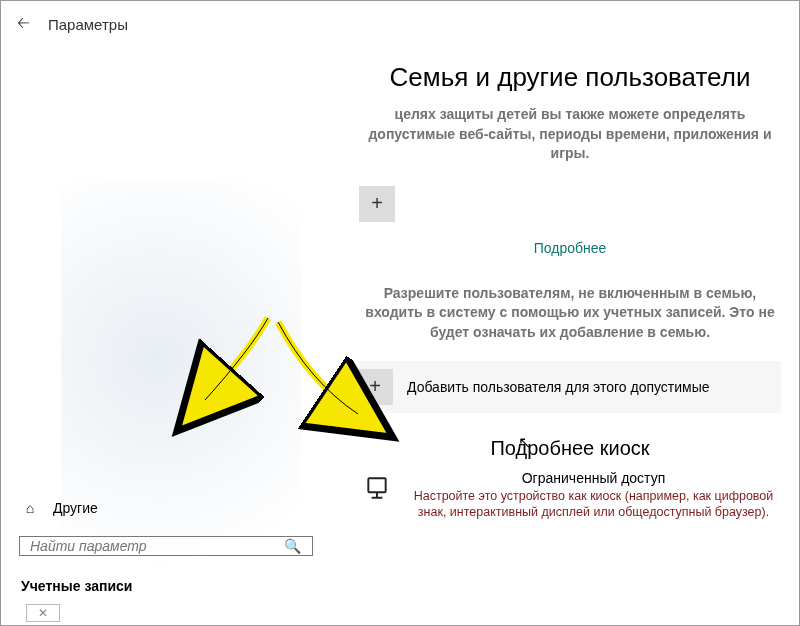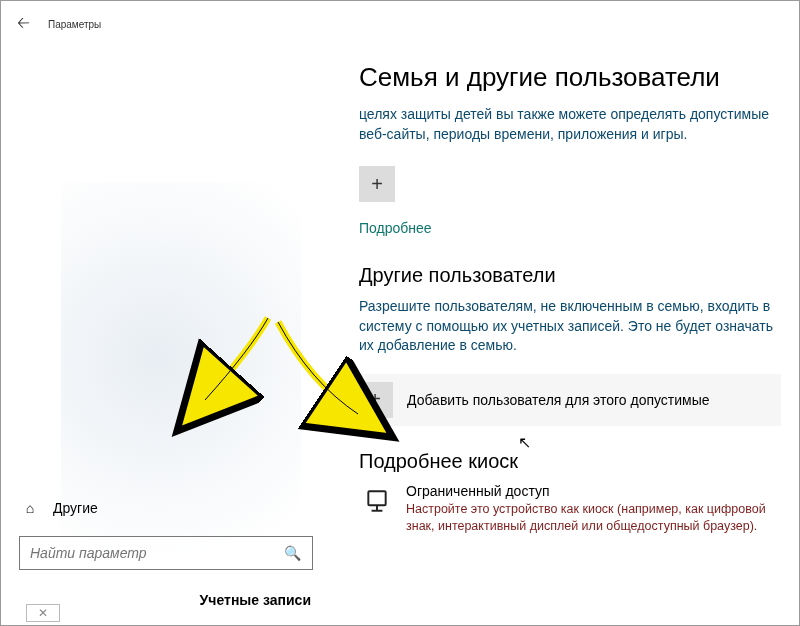--- a/index.html
+++ b/index.html
@@ -27,21 +27,21 @@
     align-items: center;
     padding: 10px 16px 4px 16px;
     gap: 18px;
   }
   .back-btn {
     font-size: 16px;
     color: #333;
     cursor: pointer;
   }
   .title {
-    font-size: 10px;
+    font-size: 15px;
     color: #333;
   }
   
   .body {
     display: flex;
     flex: 1;
     overflow: hidden;
   }
   .sidebar {
     width: 330px;
@@ -58,65 +58,66 @@
   }
   .home-row .icon { width: 18px; text-align: center; }
   .search-wrap {
     margin: 12px 18px 14px 18px;
   }
   .search {
     display: flex;
     align-items: center;
     border: 1px solid #777;
     background: rgba(255,255,255,0.5);
-    height: 34px;
+    height: 20px;
     padding: 0 10px;
   }
   .search input {
     flex: 1;
     border: none;
     outline: none;
     background: transparent;
     color: #555;
     font-size: 14px;
     font-style: italic;
   }
   .search .sicon { color: #333; font-size: 14px; }
   .section-label {
     font-weight: 600;
     padding: 8px 20px 12px 20px;
     font-size: 14px;
-    text-align: right;
   }
   .nav-item {
     display: flex;
     align-items: flex-start;
     gap: 14px;
     padding: 11px 18px 11px 20px;
     cursor: pointer;
     font-size: 14px;
     line-height: 1.3;
     position: relative;
   }
   
   .content {
     flex: 1;
     padding: 20px 18px 10px 28px;
     overflow-y: auto;
+    text-align: center;
   }
   .content h1 {
     font-weight: 400;
     font-size: 26px;
     margin-bottom: 12px;
   }
   .content p.desc {
     font-size: 14px;
-    color: #0c4a6e;
+    color: #737373;
     line-height: 1.4;
     margin-bottom: 18px;
+    font-weight: bold;
   }
   .add-row {
     display: flex;
     align-items: center;
     gap: 14px;
     cursor: pointer;
     padding: 4px 0;
     margin-bottom: 14px;
   }
   .add-row.wide {
@@ -256,21 +257,20 @@
     <div class="content">
       <h1>Семья и другие пользователи</h1>
       <p class="desc">целях защиты детей вы также можете определять допустимые веб-сайты, периоды времени, приложения и игры.</p>
 
       <div class="add-row">
         <div class="plus-box">+</div>
       </div>
 
       <span class="link">Подробнее</span>
 
-      <h2 class="sub">Другие пользователи</h2>
       <p class="desc">Разрешите пользователям, не включенным в семью, входить в систему с помощью их учетных записей. Это не будет означать их добавление в семью.</p>
 
       <div class="add-row wide">
         <div class="plus-box">+</div>
         <span>Добавить пользователя для этого допустимые</span>
       </div>
 
       <h2 class="sub">Подробнее киоск</h2>
 
       <div class="kiosk-row">

